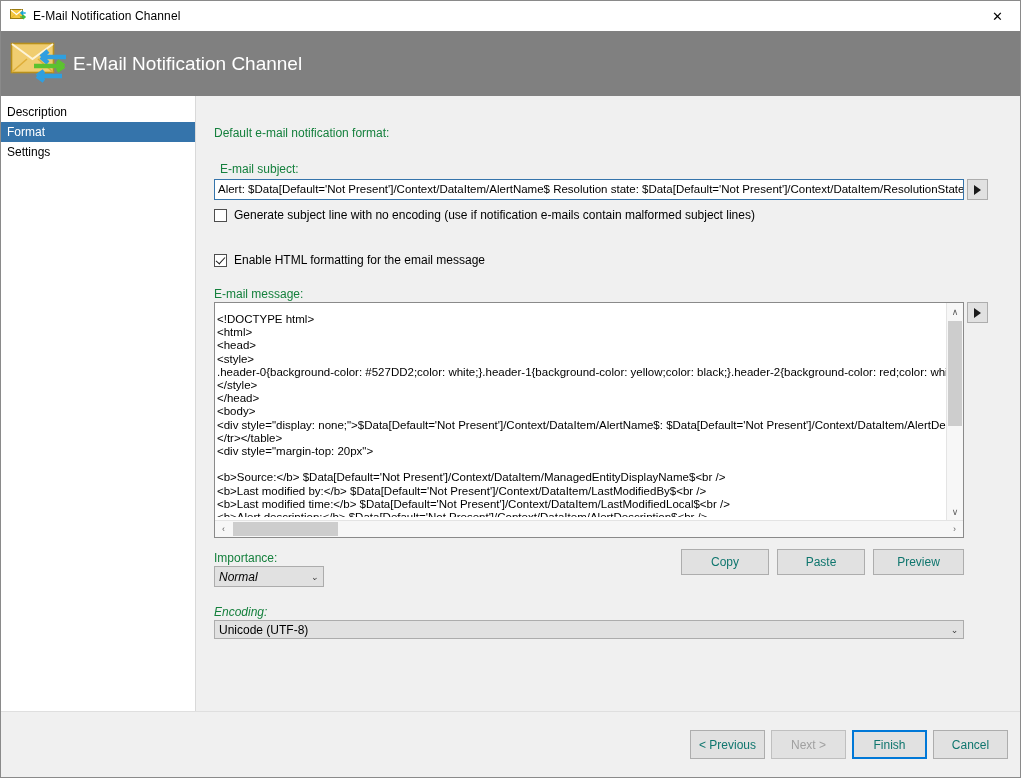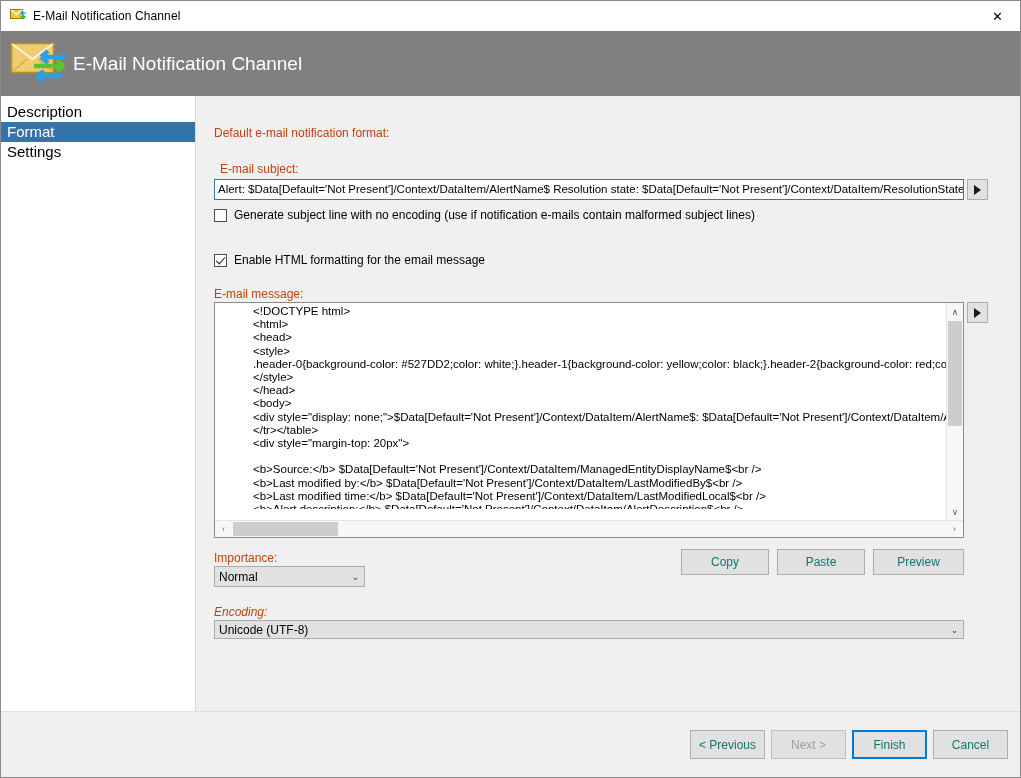--- a/index.html
+++ b/index.html
@@ -108,21 +108,21 @@
     background: #ffffff;
     flex: none;
     border-right: 1px solid #d9d9d9;
     padding-top: 6px;
     box-sizing: border-box;
   }
   .side-item {
     height: 20px;
     line-height: 20px;
     padding-left: 6px;
-    font-size: 15px;
+    font-size: 12px;
     color: #000;
     cursor: default;
     white-space: nowrap;
   }
   .side-item.selected {
     background: #3574ab;
     color: #ffffff;
   }
 
   .pane {
@@ -130,21 +130,21 @@
     position: relative;
     background: #f0f0f0;
     padding: 0;
     min-width: 0;
   }
 
   
   .lbl {
     position: absolute;
     font-size: 12px;
-    color: #c2410c;
+    color: #15803d;
     white-space: nowrap;
   }
   .txtbox {
     position: absolute;
     box-sizing: border-box;
     background: #ffffff;
     border: 1px solid #3574ab;
     font-family: "Liberation Sans", sans-serif;
     font-size: 11.5px;
     color: #000;
@@ -209,23 +209,22 @@
     box-sizing: border-box;
     background: #ffffff;
     border: 1px solid #8a8a8a;
     overflow: hidden;
   }
   .msg-inner {
     position: absolute;
     left: 0; top: 0;
     right: 17px; bottom: 17px;
     overflow: hidden;
-    padding: 2px 0 0 2px;
-    box-sizing: border-box;
-    margin-left: 36px;
+    padding: 10px 0 0 2px;
+    box-sizing: border-box;
   }
   .msg-line {
     font-family: "Liberation Sans", sans-serif;
     font-size: 11.5px;
     line-height: 13.2px;
     color: #000;
     white-space: pre;
   }
   .msg-line.clipped {
     height: 6px;
@@ -426,21 +425,21 @@
       </div>
       <div class="arrow-btn" style="left:771px; top:206px;">
         <span class="glyph"></span>
       </div>
 
       <button class="btn" style="left:485px; top:453px; width:88px; height:26px;">Copy</button>
       <button class="btn" style="left:581px; top:453px; width:88px; height:26px;">Paste</button>
       <button class="btn" style="left:677px; top:453px; width:91px; height:26px;">Preview</button>
 
       <div class="lbl" style="left:18px; top:455px;">Importance:</div>
-      <div class="combo" style="left:18px; top:470px; width:151px; height:21px;">
+      <div class="combo" style="left:18px; top:470px; width:110px; height:21px;font-style:italic;">
         <span class="val">Normal</span>
         <span class="chev">⌄</span>
       </div>
 
       <div class="lbl" style="left:18px; top:509px;font-style:italic;">Encoding:</div>
       <div class="combo" style="left:18px; top:524px; width:750px; height:19px;">
         <span class="val">Unicode (UTF-8)</span>
         <span class="chev">⌄</span>
       </div>
 

